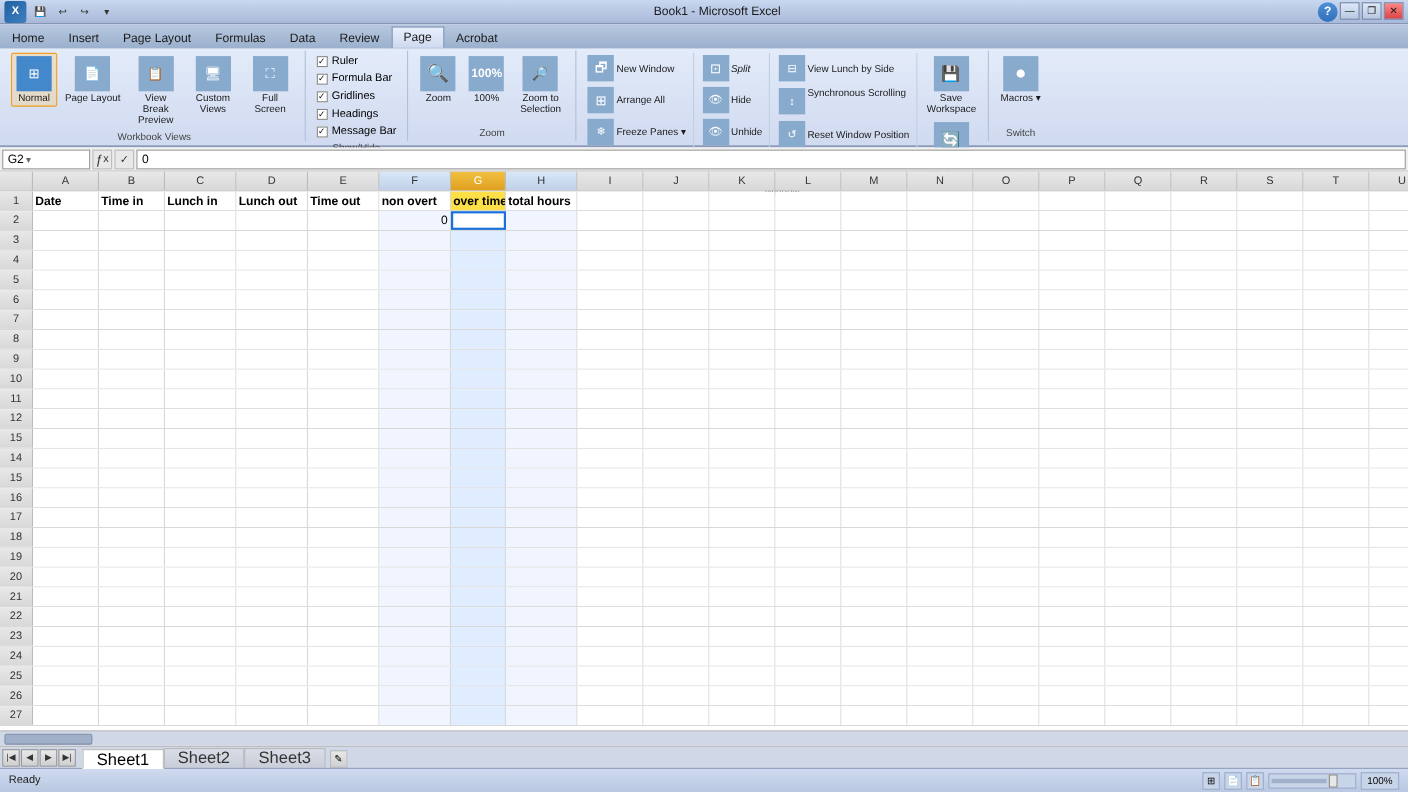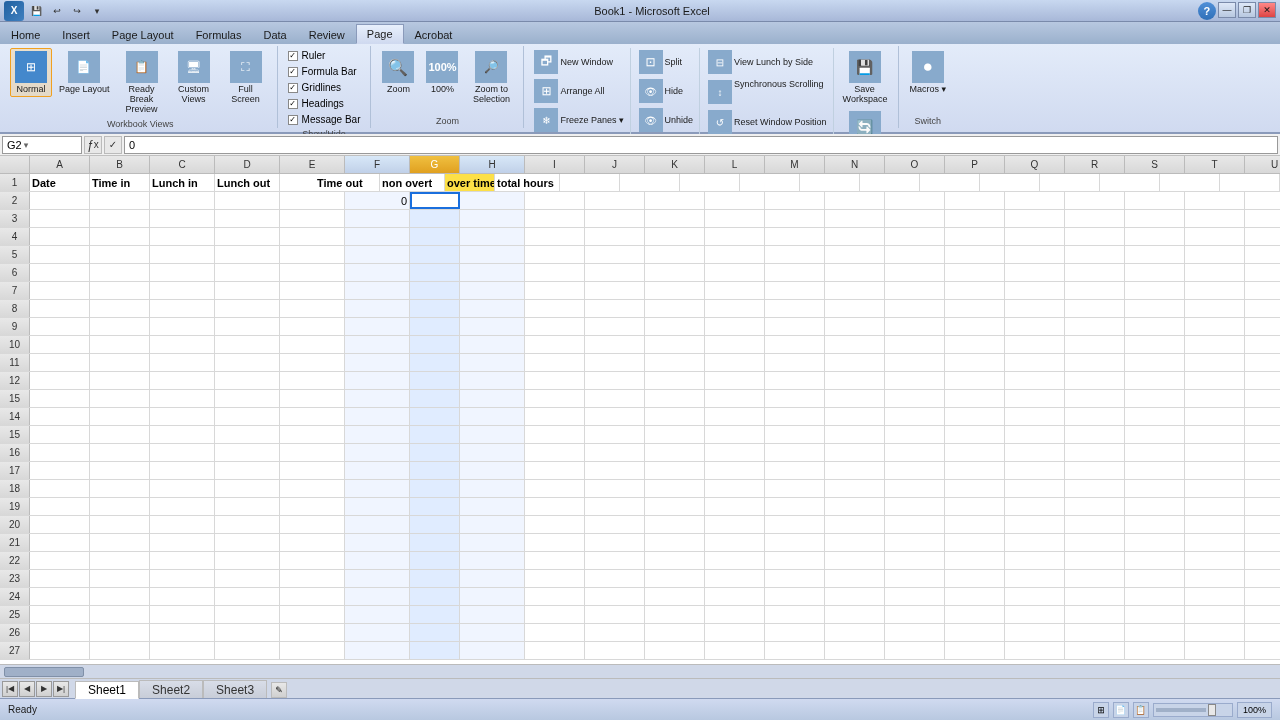--- a/index.html
+++ b/index.html
@@ -255,21 +255,21 @@
       background: linear-gradient(to bottom, #e8e8e8, #d0d0d0);
       display: flex; align-items: center; justify-content: center;
       font-size: 8px; cursor: pointer; color: #333;
     }
     .sheet-tabs { display: flex; align-items: flex-end; }
     .sheet-tab {
       padding: 2px 12px;
       border: 1px solid #bbb;
       border-bottom: none;
       background: linear-gradient(to bottom, #d8dde8, #c8cdd8);
-      font-size: 12px;
+      font-size: 15px;
       cursor: pointer;
       color: #333;
       height: 18px;
       display: flex; align-items: center;
     }
     .sheet-tab.active {
       background: #fff;
       border-bottom: 1px solid #fff;
       color: #000;
       z-index: 1;
@@ -393,21 +393,21 @@
           <div class="ribbon-btn active">
             <div class="ribbon-btn-icon" style="background:#4488cc; color:#fff; font-size:12px;">⊞</div>
             <div class="ribbon-btn-label">Normal</div>
           </div>
           <div class="ribbon-btn">
             <div class="ribbon-btn-icon" style="background:#88aacc; color:#fff; font-size:12px;">📄</div>
             <div class="ribbon-btn-label">Page Layout</div>
           </div>
           <div class="ribbon-btn">
             <div class="ribbon-btn-icon" style="background:#88aacc; color:#fff; font-size:12px;">📋</div>
-            <div class="ribbon-btn-label" style="max-width:40px; word-wrap:break-word; white-space:normal; text-align:center;">Ready Break Preview</div>
+            <div class="ribbon-btn-label" style="max-width:40px; word-wrap:break-word; white-space:normal; text-align:center;">View Break Preview</div>
           </div>
           <div class="ribbon-btn">
             <div class="ribbon-btn-icon" style="background:#88aacc; color:#fff; font-size:12px;">🖥</div>
             <div class="ribbon-btn-label" style="max-width:40px; white-space:normal; text-align:center;">Custom Views</div>
           </div>
           <div class="ribbon-btn">
             <div class="ribbon-btn-icon" style="background:#88aacc; color:#fff; font-size:12px;">⛶</div>
             <div class="ribbon-btn-label" style="max-width:40px; white-space:normal; text-align:center;">Full Screen</div>
           </div>
         </div>
@@ -472,21 +472,21 @@
               <div class="ribbon-btn-label" style="margin:0 0 0 2px;">Arrange All</div>
             </div>
             <div class="ribbon-btn" style="flex-direction:row; min-width:auto; padding:1px 3px;">
               <div style="width:24px;height:24px;background:#88aacc;color:#fff;font-size:10px;display:flex;align-items:center;justify-content:center;">❄</div>
               <div class="ribbon-btn-label" style="margin:0 0 0 2px;">Freeze Panes ▾</div>
             </div>
           </div>
           <div style="display:flex; flex-direction:column; gap:1px; padding-left:4px; border-left:1px solid #c0d0e0;">
             <div class="ribbon-btn" style="flex-direction:row; min-width:auto; padding:1px 3px;">
               <div style="width:24px;height:24px;background:#88aacc;color:#fff;font-size:12px;display:flex;align-items:center;justify-content:center;">⊡</div>
-              <div class="ribbon-btn-label" style="margin:0 0 0 2px;">Split</div>
+              <div class="ribbon-btn-label" style="margin:0 0 0 2px;font-style:italic;">Split</div>
             </div>
             <div class="ribbon-btn" style="flex-direction:row; min-width:auto; padding:1px 3px;">
               <div style="width:24px;height:24px;background:#88aacc;color:#fff;font-size:10px;display:flex;align-items:center;justify-content:center;">👁</div>
               <div class="ribbon-btn-label" style="margin:0 0 0 2px;">Hide</div>
             </div>
             <div class="ribbon-btn" style="flex-direction:row; min-width:auto; padding:1px 3px;">
               <div style="width:24px;height:24px;background:#88aacc;color:#fff;font-size:10px;display:flex;align-items:center;justify-content:center;">👁</div>
               <div class="ribbon-btn-label" style="margin:0 0 0 2px;">Unhide</div>
             </div>
           </div>
@@ -573,21 +573,21 @@
     </div>
 
     <div style="flex:1; overflow:hidden; position:relative;">
       <div id="grid-rows">
           <div class="grid-row">
             <div class="row-num">1</div>
             <div class="cell header-cell" style="width: 60px; min-width: 60px; background: rgb(255, 255, 255);">Date</div>
             <div class="cell header-cell" style="width: 60px; min-width: 60px; background: rgb(255, 255, 255);">Time in</div>
             <div class="cell header-cell" style="width: 65px; min-width: 65px; background: rgb(255, 255, 255);">Lunch in</div>
             <div class="cell header-cell" style="width: 65px; min-width: 65px; background: rgb(255, 255, 255);">Lunch out</div>
-            <div class="cell header-cell" style="width: 65px; min-width: 65px; background: rgb(255, 255, 255); margin-left: 35px;">Time out</div>
+            <div class="cell header-cell" style="width: 65px; min-width: 65px; background: rgb(255, 255, 255);">Time out</div>
             <div class="cell header-cell" style="width: 65px; min-width: 65px; background: rgb(255, 255, 255);">non overt</div>
             <div class="cell selected-col header-cell" style="width: 50px; min-width: 50px; background: #fde047;">over time</div>
             <div class="cell header-cell" style="width: 65px; min-width: 65px; background: rgb(255, 255, 255);">total hours</div>
             <div class="cell" style="width: 60px; min-width: 60px;"></div>
             <div class="cell" style="width: 60px; min-width: 60px;"></div>
             <div class="cell" style="width: 60px; min-width: 60px;"></div>
             <div class="cell" style="width: 60px; min-width: 60px;"></div>
             <div class="cell" style="width: 60px; min-width: 60px;"></div>
             <div class="cell" style="width: 60px; min-width: 60px;"></div>
             <div class="cell" style="width: 60px; min-width: 60px;"></div>

